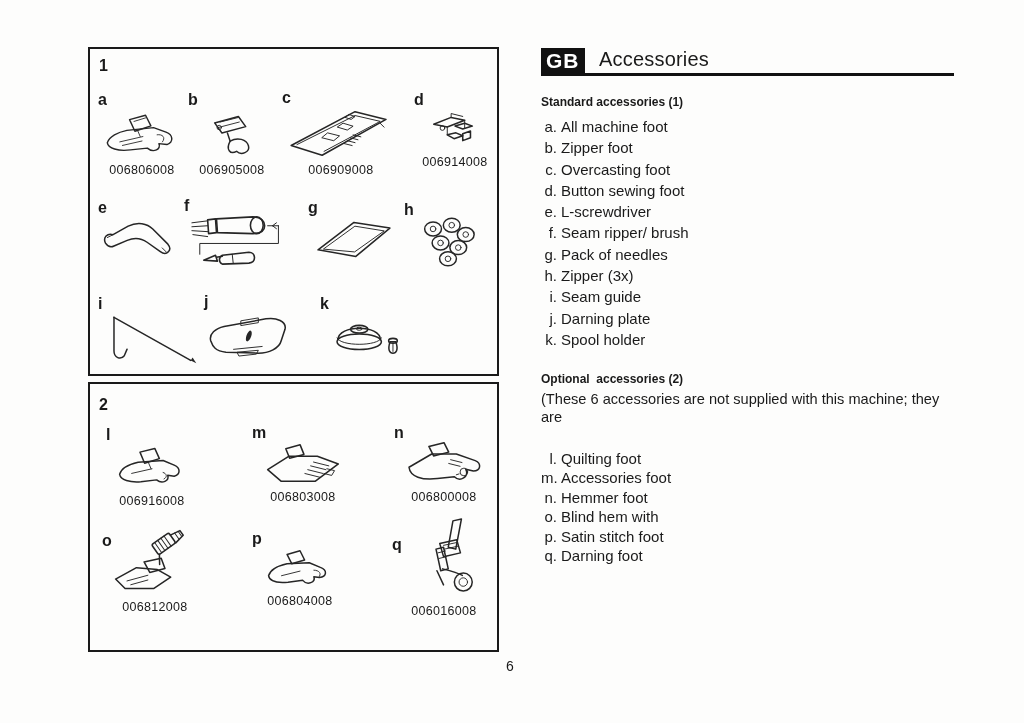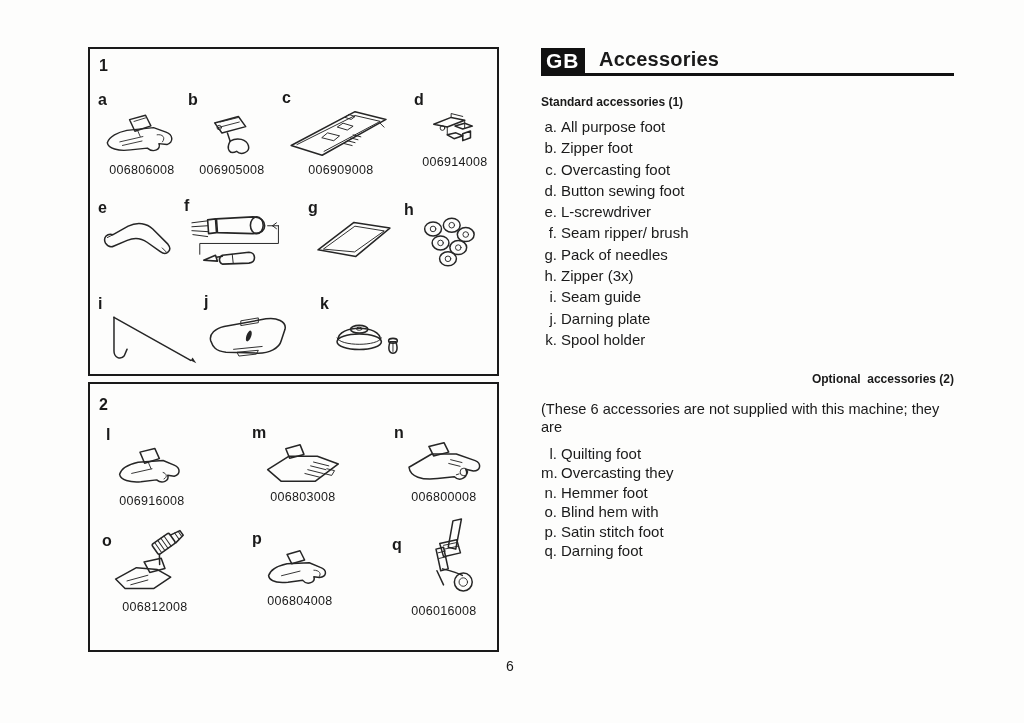--- a/index.html
+++ b/index.html
@@ -19,30 +19,30 @@
   svg .thin{fill:none;stroke:#262626;stroke-width:1;stroke-linecap:round;}
   svg .solid{fill:#262626;stroke:none;}
   svg .wh{fill:#fdfdfc;stroke:#262626;stroke-width:1.6;}
 
   
   .rcol{position:absolute;left:541px;top:48px;width:413px;}
   .hdr{position:relative;height:30px;}
   .hdr-rule{position:absolute;left:0;right:0;top:25px;height:3px;background:#111;}
   .lang-badge{position:absolute;left:0;top:0;background:#111;color:#fff;font-size:21px;
               font-weight:bold;padding:1px 5px 3px 5px;letter-spacing:1px;z-index:2;}
-  .hdr-title{position:absolute;left:58px;top:0;font-size:20px;font-weight:bold;letter-spacing:.2px;text-align:center;}
+  .hdr-title{position:absolute;left:58px;top:0;font-size:20px;font-weight:normal;letter-spacing:.2px;text-align:center;}
 
   .sec-heading{font-size:12px;font-weight:bold;white-space:pre-wrap;}
   .std-heading{margin-top:17px;margin-bottom:7px;}
-  .opt-heading{margin-top:22px;margin-bottom:15px;text-align:right;}
+  .opt-heading{margin-top:22px;margin-bottom:5px;}
   .acc-list{font-size:15px;}
   .std-list .acc-item{display:flex;line-height:21.3px;}
   .opt-list .acc-item{display:flex;line-height:19.4px;}
   .acc-item .ltr{width:16px;text-align:right;margin-right:4px;flex:none;}
-  .note{font-size:14.6px;line-height:17.4px;margin-bottom:8px;}
+  .note{font-size:14.6px;line-height:17.4px;margin-bottom:23px;}
 
   .page-num{position:absolute;left:506px;top:658px;font-size:14px;}
 </style>
 </head>
 <body>
 
 <div class="page">
 
   <div class="figbox figbox1">
     <div class="figbox-num">1</div>
@@ -266,21 +266,21 @@
       <div class="hdr-rule"></div>
       <span class="lang-badge">GB</span>
       <span class="hdr-title">Accessories</span>
     </div>
 
     <div class="sec-heading std-heading">Standard accessories (1)</div>
 
     <div class="acc-list std-list">
       <div class="acc-item">
           <span class="ltr">a.</span>
-          <span>All purpose foot</span>
+          <span>All machine foot</span>
         </div>
       <div class="acc-item">
           <span class="ltr">b.</span>
           <span>Zipper foot</span>
         </div>
       <div class="acc-item">
           <span class="ltr">c.</span>
           <span>Overcasting foot</span>
         </div>
       <div class="acc-item">
@@ -323,21 +323,21 @@
       <div>(These 6 accessories are not supplied with this machine; they are</div>
     </div>
 
     <div class="acc-list opt-list">
       <div class="acc-item">
           <span class="ltr">l.</span>
           <span>Quilting foot</span>
         </div>
       <div class="acc-item">
           <span class="ltr">m.</span>
-          <span>Overcasting they</span>
+          <span>Accessories foot</span>
         </div>
       <div class="acc-item">
           <span class="ltr">n.</span>
           <span>Hemmer foot</span>
         </div>
       <div class="acc-item">
           <span class="ltr">o.</span>
           <span>Blind hem with</span>
         </div>
       <div class="acc-item">

